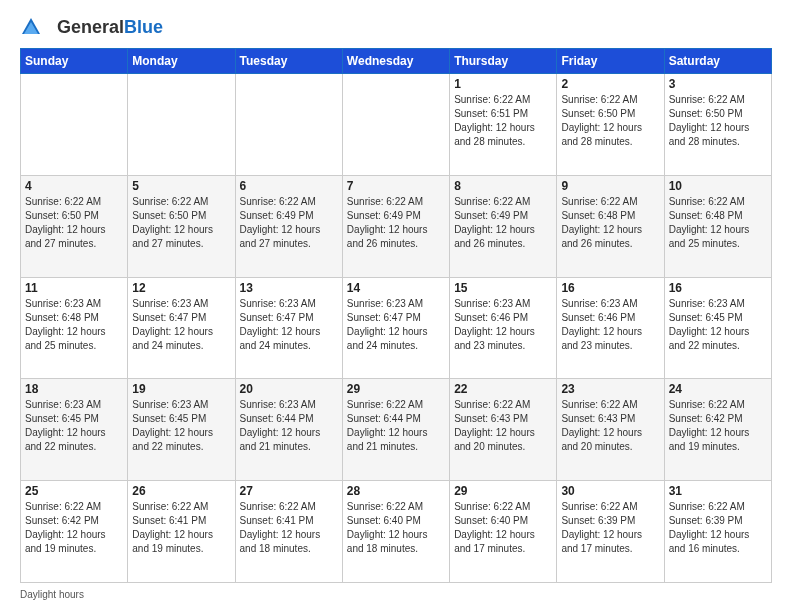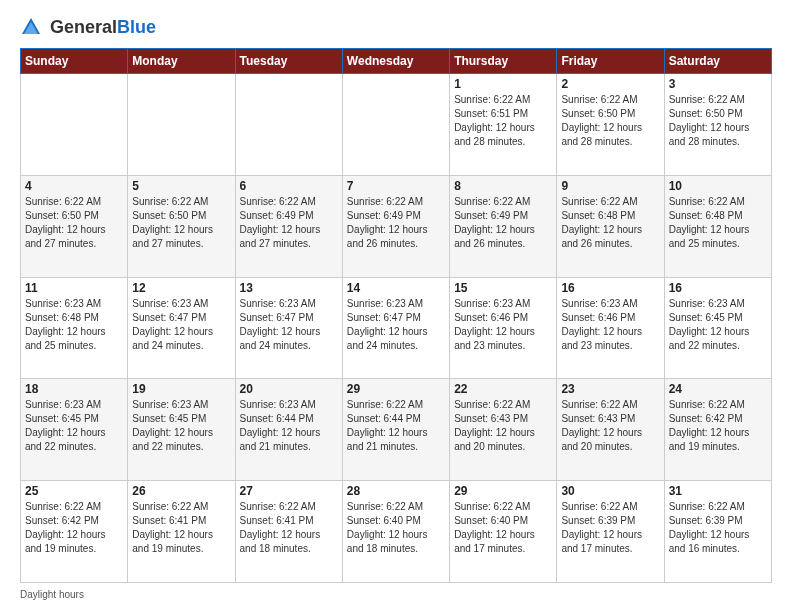--- a/index.html
+++ b/index.html
@@ -19,21 +19,21 @@
     }
     .header {
       display: flex;
       justify-content: space-between;
       align-items: flex-start;
       margin-bottom: 10px;
     }
     .logo {
       display: flex;
       align-items: center;
-      gap: 8px;
+      gap: 15px;
     }
     .logo-icon {
       width: 22px;
       height: 22px;
     }
     .title-block {
       text-align: right;
     }
     .month-year {
       font-size: 36px;
@@ -46,21 +46,21 @@
       color: #555;
     }
     .calendar {
       flex: 1;
       border: 1px solid #ccc;
       border-collapse: collapse;
       width: 100%;
       table-layout: fixed;
     }
     .calendar thead tr th {
-      background-color: #7f1d1d;
+      background-color: #1d4ed8;
       color: #fff;
       font-size: 12px;
       font-weight: bold;
       padding: 5px 4px;
       text-align: left;
       border: 1px solid #1a6ec4;
     }
     .calendar tbody tr td {
       border: 1px solid #ccc;
       vertical-align: top;

